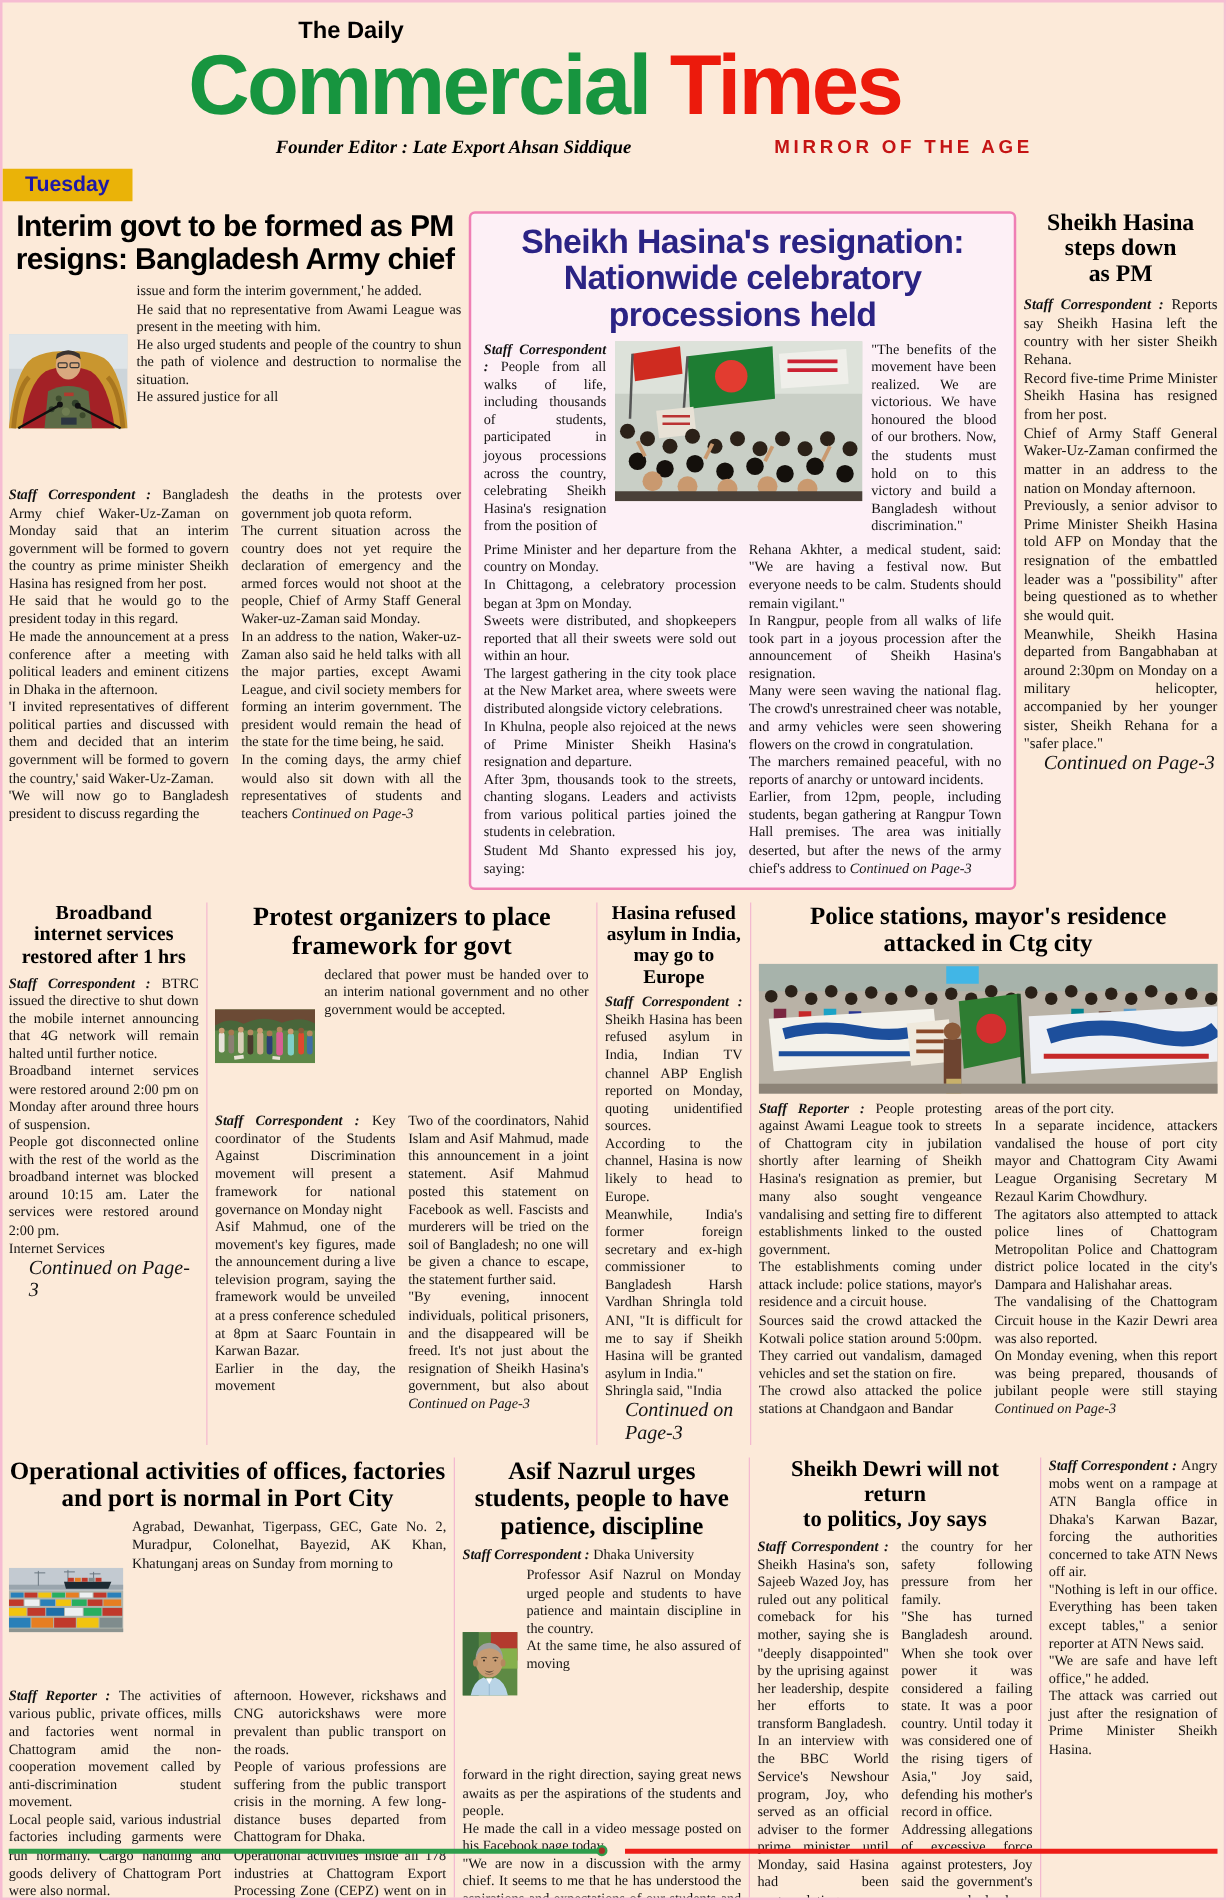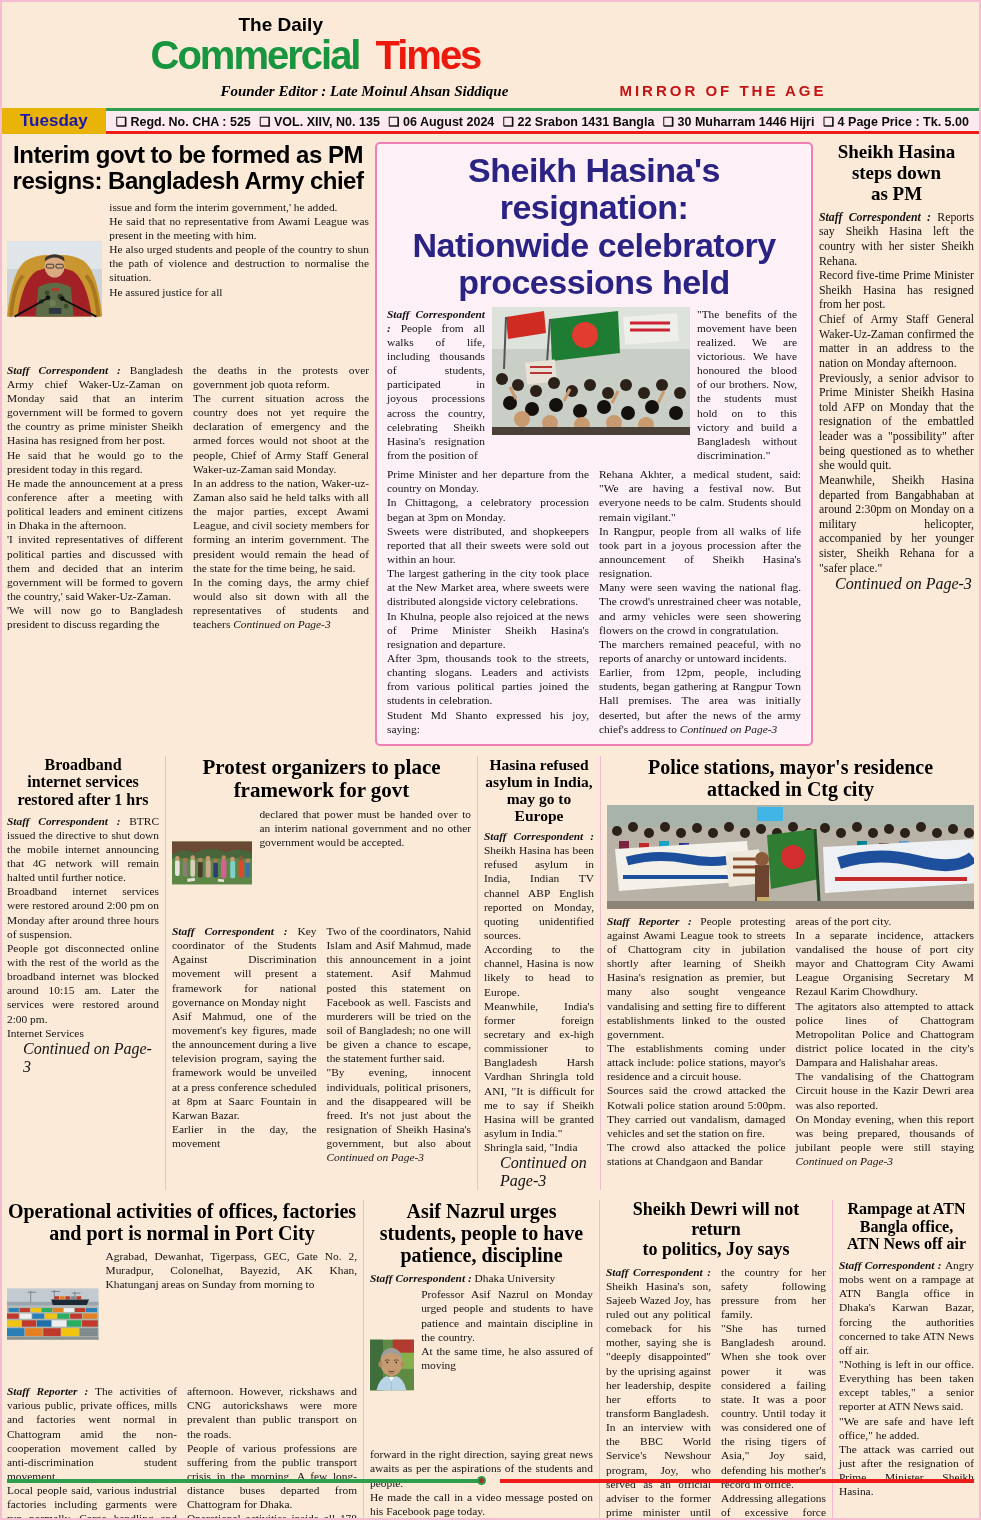--- a/index.html
+++ b/index.html
@@ -5,21 +5,21 @@
   html,body{margin:0;padding:0;background:#e9d8c8;}
   .page{
     position:relative;width:981px;height:1520px;margin:0 auto;
     background:#fcead9;border:2px solid #f6bcd2;box-sizing:border-box;
     font-family:"Liberation Serif",serif;color:#121212;overflow:hidden;
   }
   
   .masthead{padding-top:12px;}
   .logo-block{width:680px;margin:0 auto;text-align:left;}
   .daily{font-family:"Liberation Sans",sans-serif;font-weight:bold;font-size:19px;color:#000;margin-left:88px;}
-  .logo{font-family:"Liberation Sans",sans-serif;font-weight:bold;font-size:40px;line-height:0.95;letter-spacing:-2px;white-space:nowrap;}
+  .logo{font-family:"Liberation Sans",sans-serif;font-weight:bold;font-size:68px;line-height:0.95;letter-spacing:-2px;white-space:nowrap;}
   .lg-green{color:#17953f;margin-right:16px;}
   .lg-red{color:#ec1a0c;}
   .sub-row{display:flex;justify-content:space-between;align-items:baseline;margin-top:8px;margin-left:70px;}
   .founder{font-family:"Liberation Serif",serif;font-weight:bold;font-style:italic;font-size:15px;color:#000;}
   .motto{font-family:"Liberation Sans",sans-serif;font-weight:bold;font-size:15px;letter-spacing:3px;color:#c41414;margin-right:4px;}
   
   .datebar{display:flex;margin-top:8px;height:26px;}
   .daybox{background:#eab308;color:#1d18a8;font-family:"Liberation Sans",sans-serif;
     font-weight:bold;font-size:17px;display:flex;align-items:center;padding:0 18px;}
   .datestrip{flex:1;background:#fdeaf1;border-top:3px solid #2f9e4c;border-bottom:3px solid #ee1d17;
@@ -41,21 +41,21 @@
   .cont.block{display:block;margin-left:16px;white-space:normal;}
   .cols2{display:flex;gap:10px;margin-top:5px;}
   .cols2>div{flex:1;min-width:0;}
   .photorow{display:flex;gap:7px;}
   .divl{border-left:1px solid #f3b9d0;padding-left:6px;}
   svg{display:block;}
   
   .a-interim{width:362px;}
   .a-interim .hl{font-size:24px;}
   .a-celebration{width:438px;background:#fdf0f6;border:2px solid #ef7fb4;border-radius:5px;padding:8px 10px;}
-  .a-celebration .hl{font-size:34px;color:#2b2384;}
+  .a-celebration .hl{font-size:27px;color:#2b2384;}
   .a-steps{flex:1;}
   .a-steps .hl{font-size:19px;}
   .a-steps .bt{font-size:11.8px;}
   .a-broadband{width:152px;}
   .a-broadband .hl{font-size:16px;}
   .a-framework{width:306px;}
   .a-framework .hl{font-size:21px;}
   .a-asylum{width:117px;}
   .a-asylum .hl{font-size:15.5px;}
   .a-ctg{flex:1;}
@@ -81,36 +81,28 @@
 
 <div class="page">
 
   <header class="masthead">
     <div class="logo-block">
       <div class="daily">The Daily</div>
       <div class="logo">
         <span class="lg-green">Commercial</span><span class="lg-red">Times</span>
       </div>
       <div class="sub-row">
-        <span class="founder">Founder Editor : Late Moinul Ahsan Siddique</span>
+        <span class="founder">Founder Editor : Late Export Ahsan Siddique</span>
         <span class="motto">MIRROR OF THE AGE</span>
       </div>
     </div>
   </header>
 
   <div class="datebar">
     <div class="daybox">Tuesday</div>
-    <div class="datestrip">
-      <span>❑ Regd. No. CHA : 525</span>
-      <span>❑ VOL. XIIV,  N0. 135</span>
-      <span>❑ 06 August 2024</span>
-      <span>❑ 22 Srabon 1431 Bangla</span>
-      <span>❑ 30 Muharram 1446 Hijri</span>
-      <span>❑ 4 Page  Price : Tk. 5.00</span>
-    </div>
   </div>
 
   <div class="row row1">
 
     <article class="a-interim">
       <h1 class="hl hl-sans">Interim govt to be formed as PM
 resigns: Bangladesh Army chief</h1>
       <div class="photorow">
         <svg width="200" height="158" viewBox="0 0 200 158">
           <rect width="200" height="158" fill="#cdd5da"></rect>
@@ -514,23 +506,20 @@
         <div>
           <p class="bt"><span class="wsp">the country for her safety following pressure from her family.
 "She has turned Bangladesh around. When she took over power it was considered a failing state. It was a poor country. Until today it was considered one of the rising tigers of Asia," Joy said, defending his mother's record in office.
 Addressing allegations of excessive force against protesters, Joy said the government's response had been justified given the</span></p>
 
         </div>
       </div>
     </article>
 
     <article class="a-atn divl">
-      <h1 class="hl hl-serif">Rampage at ATN
-Bangla office,
-ATN News off air</h1>
       <p class="bt"><b class="byline">Staff Correspondent : </b><span class="wsp">Angry mobs went on a rampage at ATN Bangla office in Dhaka's Karwan Bazar, forcing the authorities concerned to take ATN News off air.
 "Nothing is left in our office. Everything has been taken except tables," a senior reporter at ATN News said.
 "We are safe and have left office," he added.
 The attack was carried out just after the resignation of Prime Minister Sheikh Hasina.</span></p>
     </article>
   </div>
 
   <div class="rule-bottom">
     <span class="half g"></span>
     <span class="half r"></span>

